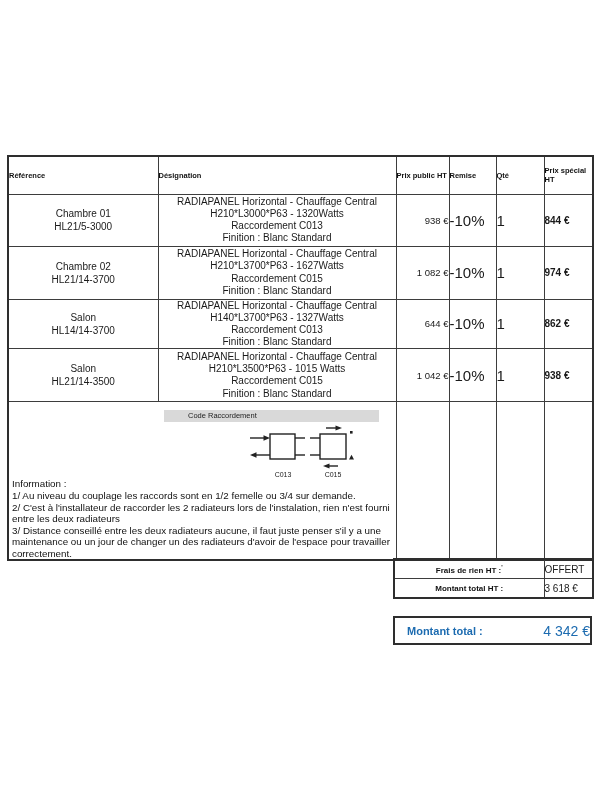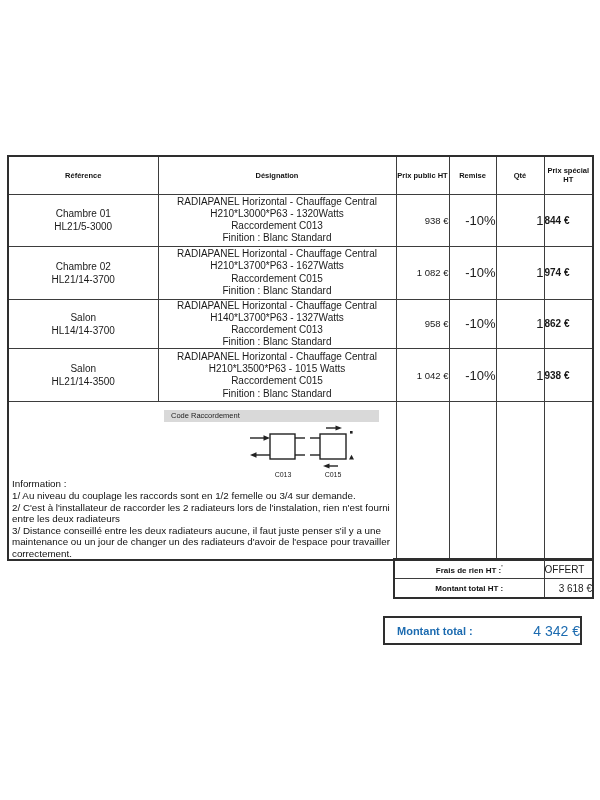--- a/index.html
+++ b/index.html
@@ -3,51 +3,51 @@
 <meta charset="utf-8">
 <style>
   html,body{margin:0;padding:0;background:#fff;}
   .page{position:relative;width:600px;height:800px;background:#ffffff;
         font-family:"Liberation Sans","DejaVu Sans",sans-serif;color:#1a1a1a;overflow:hidden;}
 
   
   table.main{position:absolute;left:7px;top:155px;width:585px;border-collapse:collapse;table-layout:fixed;}
   table.main td,table.main th{border:1.5px solid #3d3d3d;padding:0;vertical-align:middle;overflow:hidden;}
   table.main{border:2px solid #2e2e2e;}
-  table.main th{font-size:7.5px;font-weight:bold;text-align:center;color:#111;}
+  table.main th{font-size:7.5px;font-weight:bold;text-align:left;color:#111;}
   tr.hdr{height:38px;}
   tr.prod{font-size:10px;text-align:center;}
   tr.r1{height:52px;} tr.r2{height:53px;} tr.r3{height:49px;} tr.r4{height:53px;}
   td.refcell div{line-height:13px;}
   td.descell div{line-height:12.2px;}
   td.num{text-align:right;padding-right:5px;font-size:9.5px;}
-  td.ctr{text-align:right;font-size:13px;}
+  td.ctr{text-align:left;font-size:15px;}
   td.special{text-align:left;padding-right:5px;font-weight:bold;font-size:10px;}
 
   
   tr.inforow{height:158px;}
   td.infocell{position:relative;vertical-align:top;}
   .code-bar{position:absolute;left:155px;top:8px;width:215px;height:12px;background:#d9d9d9;
-            font-size:7.5px;line-height:12px;padding-left:7px;box-sizing:border-box;color:#222;}
+            font-size:7.5px;line-height:12px;padding-left:24px;box-sizing:border-box;color:#222;}
   .diagram{position:absolute;left:238px;top:23px;width:125px;height:58px;}
   .code-labels span{position:absolute;top:46px;width:34px;text-align:center;font-size:7px;color:#222;}
   .code-labels span.c1{left:19px;}
   .code-labels span.c2{left:69px;}
   .info-text{position:absolute;left:3px;top:76px;width:388px;font-size:9.8px;color:#111;}
   .info-text div{line-height:11.6px;white-space:nowrap;}
 
   
   table.totals{position:absolute;left:393px;top:558px;width:199px;border-collapse:collapse;table-layout:fixed;border:2px solid #2e2e2e;}
   table.totals td{border:1.5px solid #3d3d3d;height:18px;padding:0;vertical-align:middle;}
   td.tlabel{font-size:8px;font-weight:bold;text-align:center;color:#111;}
   td.tlabel .sup{font-size:6px;vertical-align:super;}
-  td.tvalue{font-size:10px;text-align:right;padding-right:4px;}
+  td.tvalue{font-size:10px;padding-right:4px;}
   td.tvalue.center{text-align:center;padding-right:16px;}
 
-  .grand{position:absolute;left:383px;top:616px;width:199px;height:29px;box-sizing:border-box;
+  .grand{position:absolute;left:393px;top:616px;width:199px;height:29px;box-sizing:border-box;
          border:2.5px solid #2e2e2e;display:flex;align-items:center;justify-content:space-between;}
   .glabel{font-size:11px;font-weight:bold;color:#1c6bb0;padding-left:12px;}
   .gvalue{font-size:14px;color:#1c6bb0;padding-right:0;}
 
   svg line,svg rect.box{stroke:#222;stroke-width:1.4;}
   svg rect.box{fill:#fff;}
   svg polygon,svg rect.dot{fill:#222;}
 </style>
 </head>
 <body>
@@ -110,21 +110,21 @@
         <td class="refcell">
           <div>Salon</div>
           <div>HL14/14-3700</div>
         </td>
         <td class="descell">
           <div>RADIAPANEL Horizontal - Chauffage Central</div>
           <div>H140*L3700*P63 - 1327Watts</div>
           <div>Raccordement C013</div>
           <div>Finition : Blanc Standard</div>
         </td>
-        <td class="num">958 €</td>
+        <td class="num">644 €</td>
         <td class="ctr">-10%</td>
         <td class="ctr">1</td>
         <td class="special">862 €</td>
       </tr>
       <tr class="prod r4">
         <td class="refcell">
           <div>Salon</div>
           <div>HL21/14-3500</div>
         </td>
         <td class="descell">

